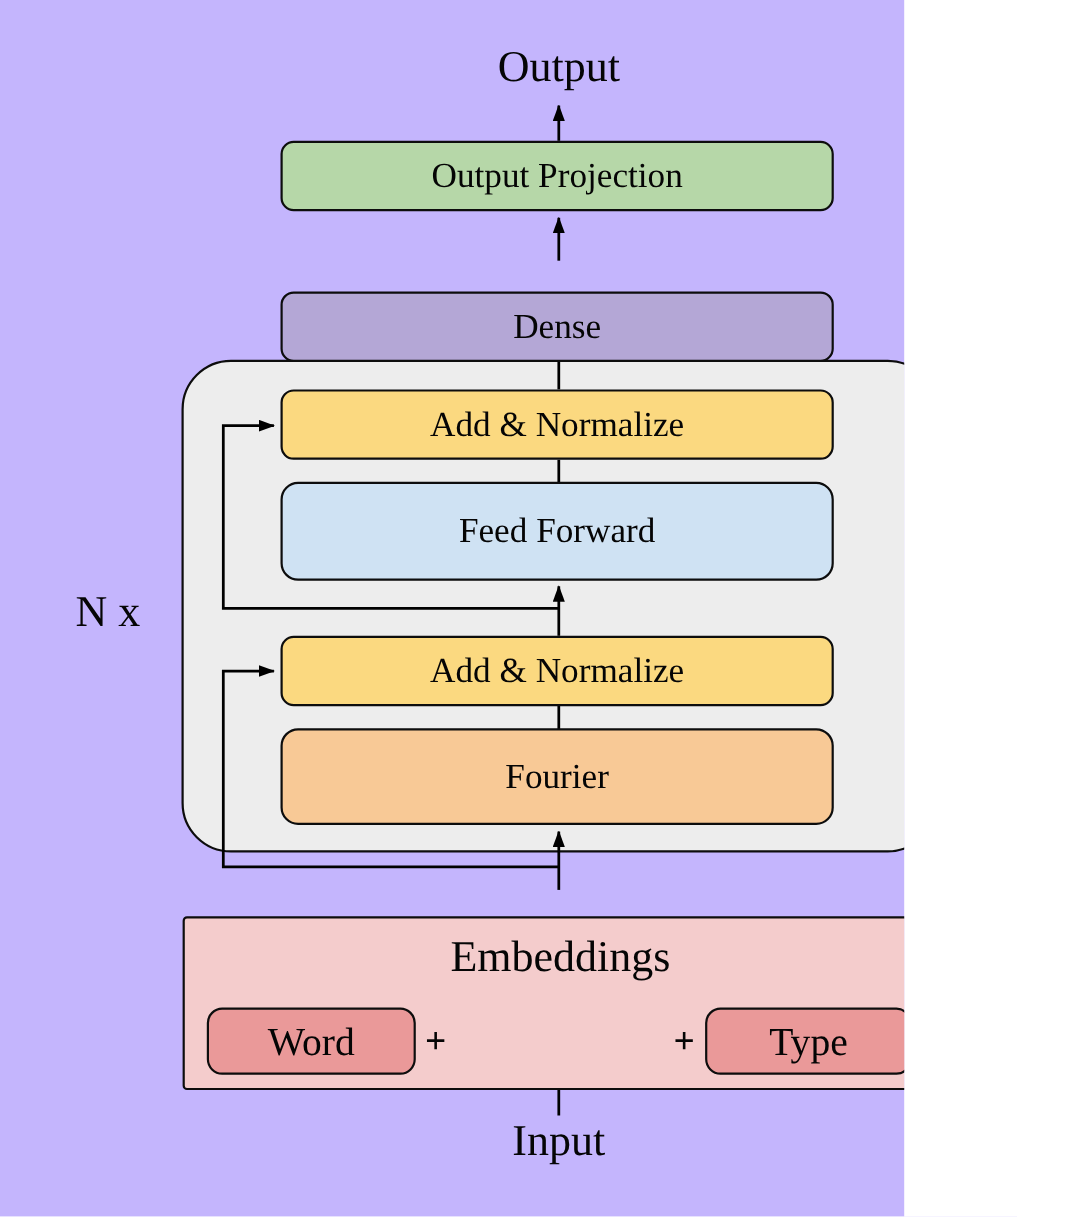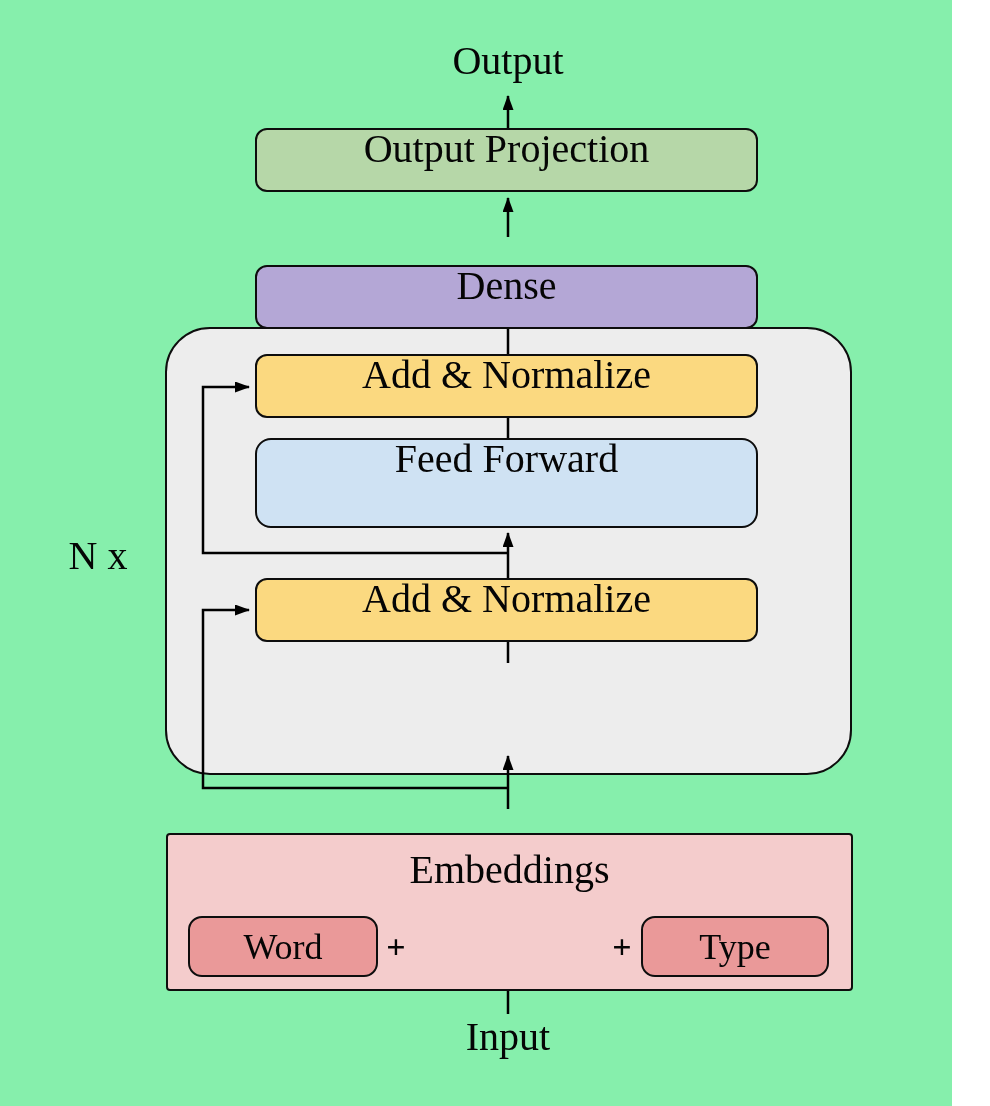--- a/index.html
+++ b/index.html
@@ -1,36 +1,36 @@
 <!DOCTYPE html>
 <html><head>
 <meta charset="utf-8">
 <style>
   html,body{margin:0;padding:0;background:#ffffff;}
   .canvas{
     position:relative;
-    width:952px;height:1106px;
-    background:#86efac;
+    width:822px;height:1106px;
+    background:#c4b5fd;
     font-family:"Liberation Serif","DejaVu Serif",serif;
     color:#050505;
     overflow:hidden;
   }
   .connectors{
     position:absolute;left:0;top:0;width:990px;height:1106px;
     z-index:2;pointer-events:none;
   }
   .encoder{
     position:absolute;left:165px;top:327px;width:687px;height:448px;
     background:#ededed;border:2.5px solid #0d0d0d;border-radius:45px;
     box-sizing:border-box;z-index:1;
   }
   .block{
-    position:absolute;display:flex;align-items:flex-start;justify-content:center;
+    position:absolute;display:flex;align-items:center;justify-content:center;
     border:2.5px solid #0d0d0d;border-radius:12px;box-sizing:border-box;
-    font-size:40px;line-height:1;z-index:3;
+    font-size:32px;line-height:1;z-index:3;
   }
   .block span{transform:translateY(-1px);}
   .b-outproj{left:255px;top:128px;width:503px;height:64px;}
   .b-dense{left:255px;top:237px;width:503px;height:64px;}
   .b-addnorm-top{left:255px;top:354px;width:503px;height:64px;}
   .b-ff{left:255px;top:438px;width:503px;height:90px;border-radius:16px;}
   .b-addnorm-bot{left:255px;top:578px;width:503px;height:64px;}
   .b-fourier{left:255px;top:662px;width:503px;height:88px;border-radius:16px;}
   .embeddings{
     position:absolute;left:166px;top:809px;width:687px;height:158px;
@@ -107,20 +107,23 @@
   </div>
 
   <div class="block b-ff" style="background-color: rgb(207, 226, 243);">
     <span>Feed Forward</span>
   </div>
 
   <div class="block b-addnorm-bot" style="background-color: rgb(251, 217, 128);">
     <span>Add &amp; Normalize</span>
   </div>
 
+  <div class="block b-fourier" style="background-color: rgb(248, 201, 150);">
+    <span>Fourier</span>
+  </div>
 
   <div class="embeddings" style="background-color: rgb(244, 204, 204);">
     <div class="embeddings-title">Embeddings</div>
 
     <div class="emb-box emb-word" style="background-color: rgb(234, 153, 153);">
       <span>Word</span>
     </div>
 
     <div class="plus plus-1">+</div>
 

